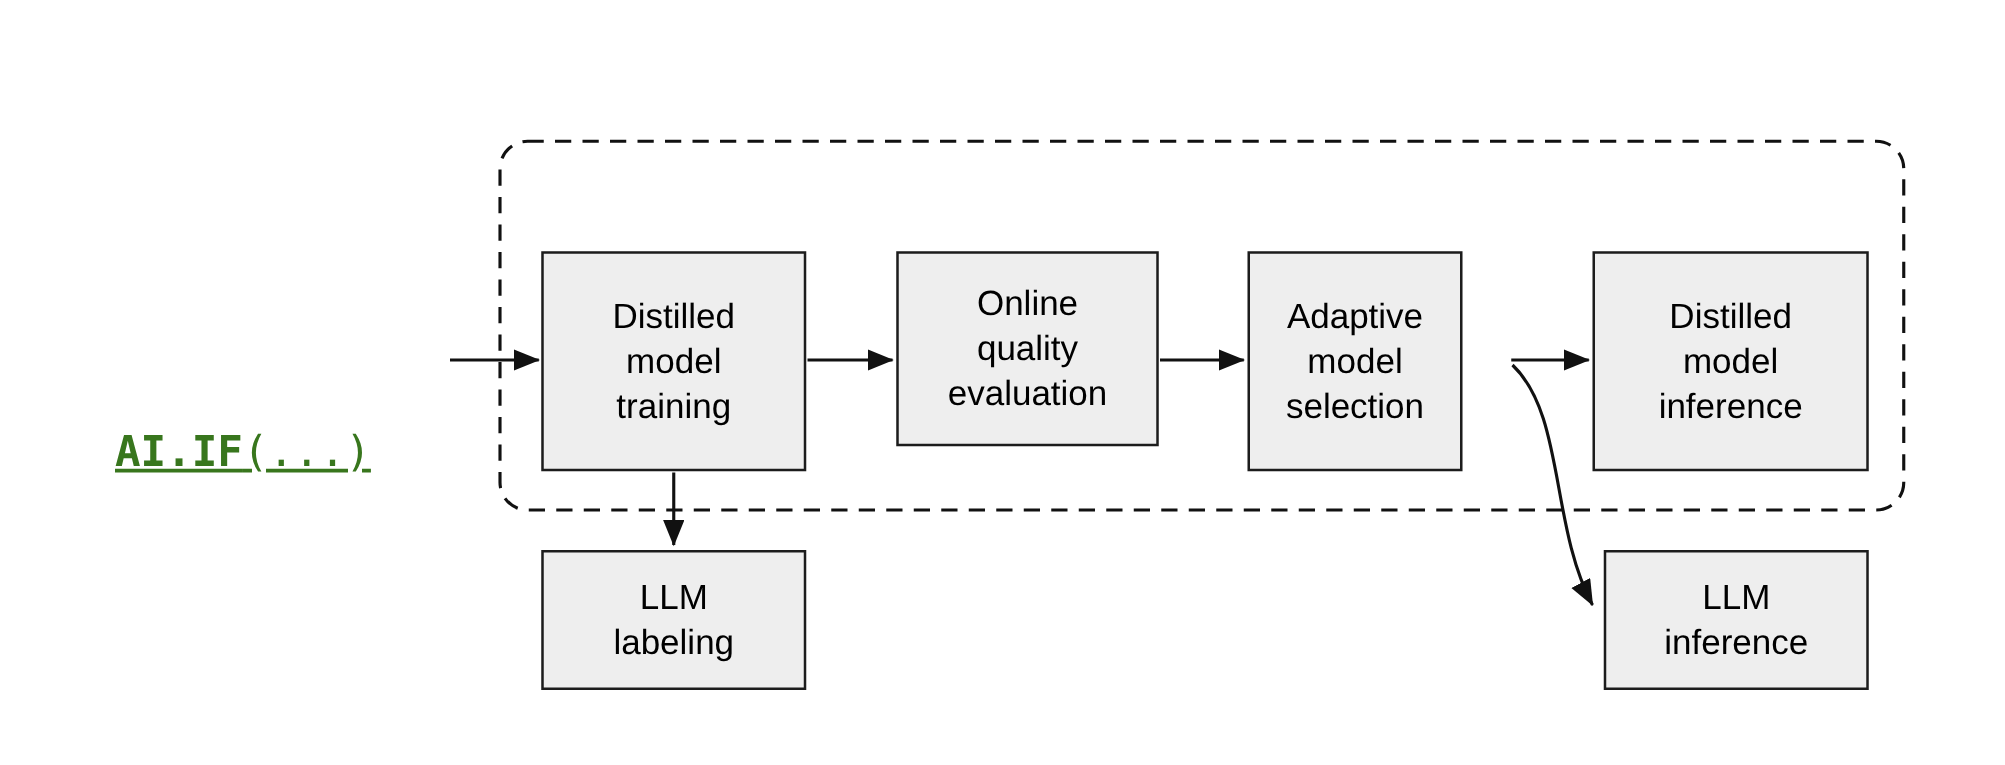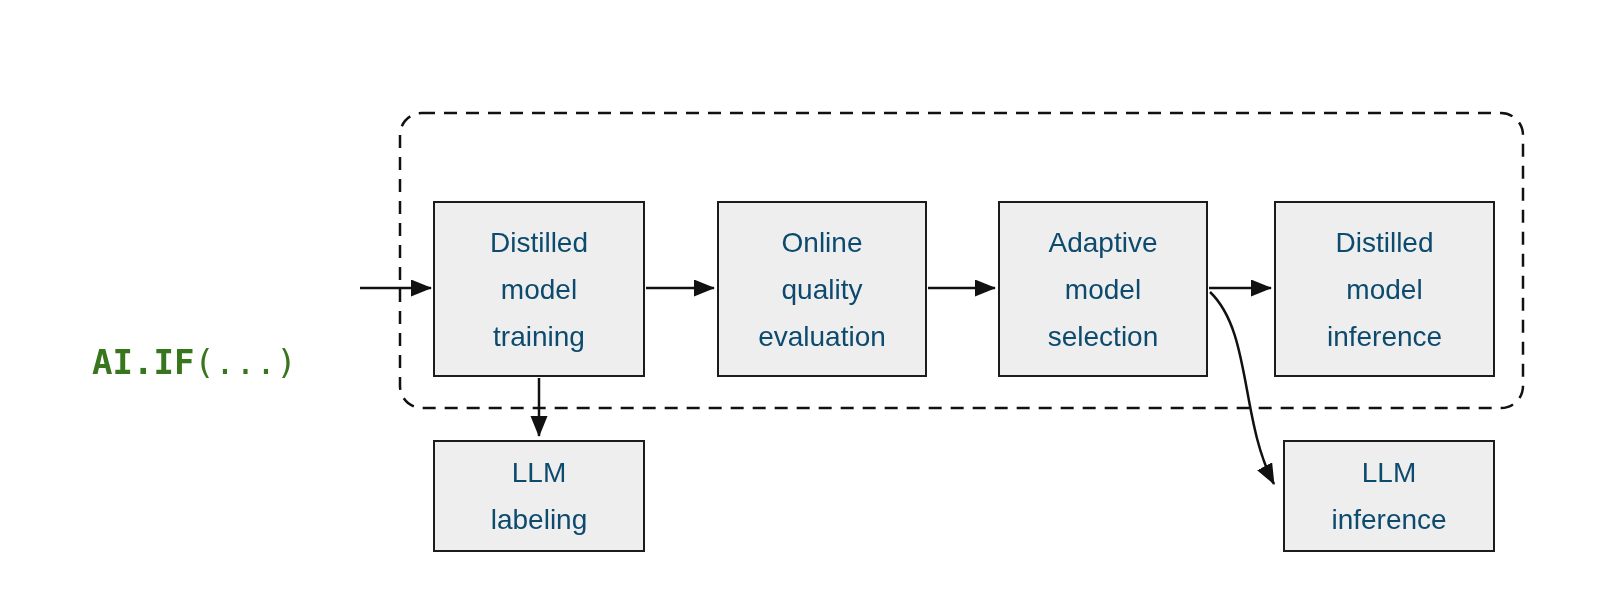--- a/index.html
+++ b/index.html
@@ -34,49 +34,49 @@
   }
   .sql{
     position:absolute;
     left:64px;top:235px;
     font-family:"DejaVu Sans Mono", monospace;
     font-size:34px;
     line-height:51px;
     color:var(--color-sql-text);
     white-space:pre;
   }
-  .sql .indent{padding-left:28px;}
+  .sql .indent{padding-left:28px;text-decoration:underline;}
   .sql .b{font-weight:bold;}
   .engine-title{
     position:absolute;
     left:400px;top:133px;width:1123px;
     text-align:center;
     font-size:33px;
     font-weight:700;
     color:var(--color-title-text);
   }
   .node{
     position:absolute;
     box-sizing:border-box;
     background:var(--color-box-fill);
     border:2px solid var(--color-box-border);
     display:flex;
     align-items:center;
     justify-content:center;
   }
   .node-label{
     font-size:28px;
-    line-height:47px;
-    color:#0c4a6e;
+    line-height:36px;
+    color:#000000;
     text-align:center;
     white-space:pre-line;
   }
   #node-training            {left:433px; top:201px; width:212px; height:176px;}
-  #node-evaluation          {left:717px; top:201px; width:210px; height:176px;}
-  #node-selection           {left:998px; top:201px; width:210px; height:176px;}
+  #node-evaluation          {left:717px; top:201px; width:210px; height:156px;}
+  #node-selection           {left:998px; top:201px; width:172px; height:176px;}
   #node-distilled-inference {left:1274px;top:201px; width:221px; height:176px;}
   #node-llm-labeling        {left:433px; top:440px; width:212px; height:112px;}
   #node-llm-inference       {left:1283px;top:440px; width:212px; height:112px;}
 </style>
 </head>
 <body>
 
 <div class="canvas">
 
   <svg class="layer" viewBox="0 0 1604 612" xmlns="http://www.w3.org/2000/svg">

